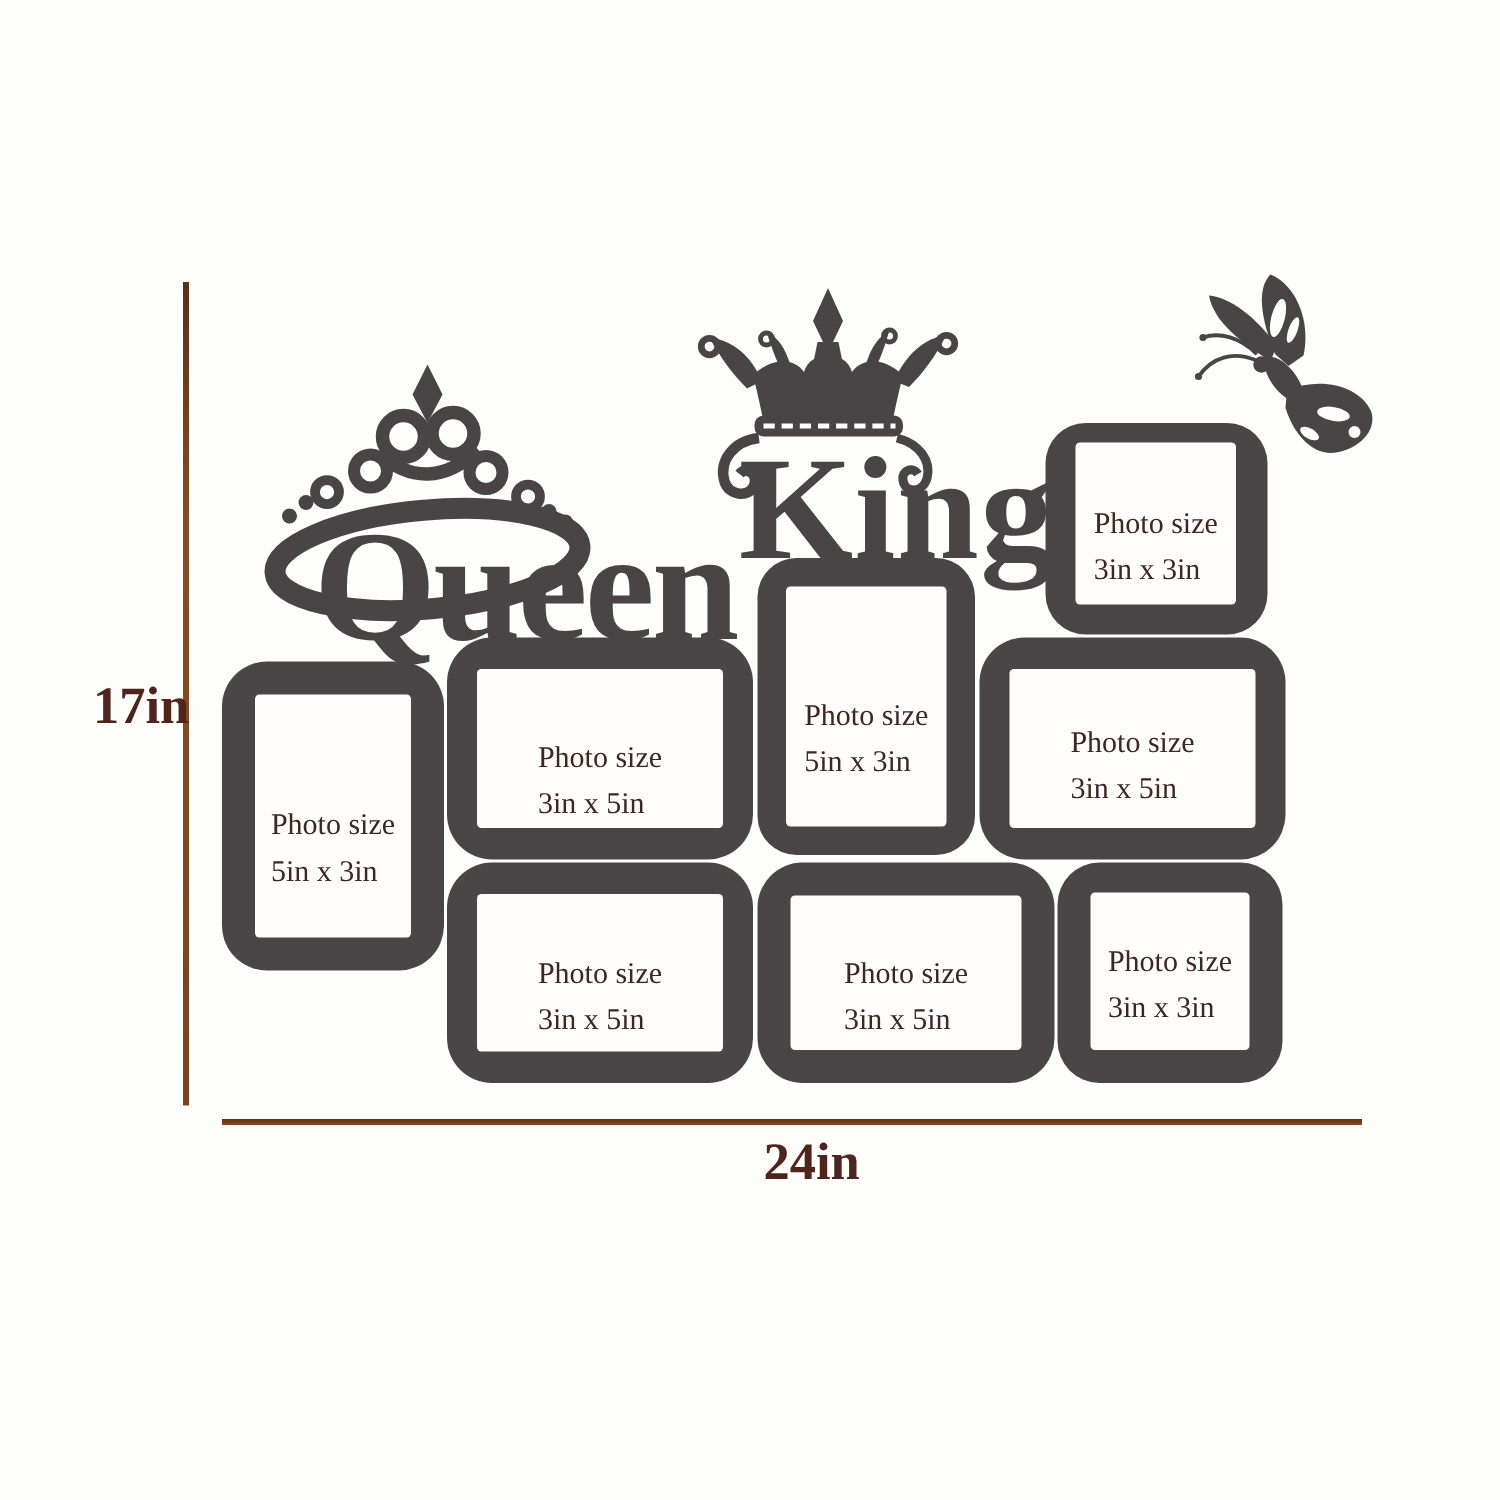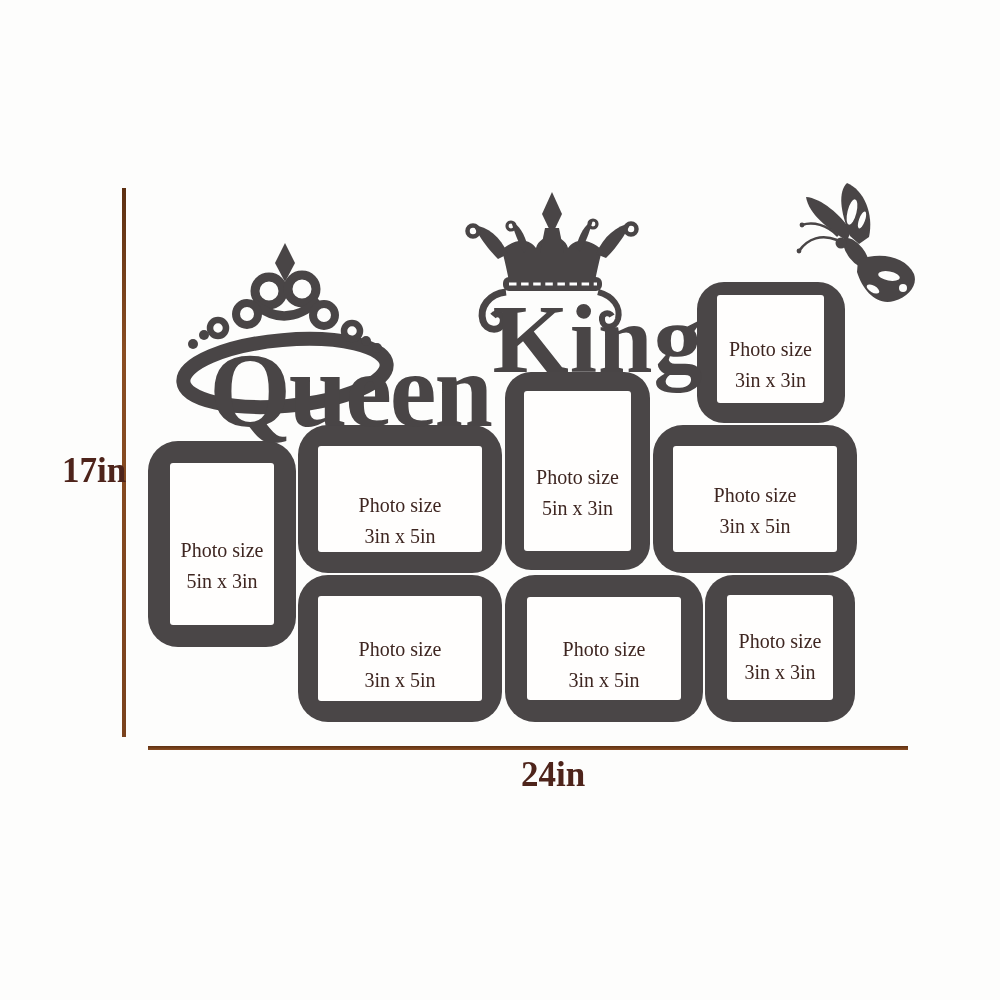--- a/index.html
+++ b/index.html
@@ -9,21 +9,20 @@
   }
   .canvas{position:relative;width:1000px;height:1000px;background:#fdfdfc;overflow:hidden;}
 
   
   .frame{
     position:absolute;background:#4a4647;border-radius:30px;box-sizing:border-box;
   }
   .window{
     width:100%;height:100%;background:#fffefd;border-radius:3px;
     display:flex;flex-direction:column;align-items:center;justify-content:center;
-    text-align:center;
   }
   .label{color:#3e2621;font-size:20px;line-height:31px;white-space:nowrap;}
   .ty22 .label-block{transform:translateY(22px);}
   .ty16 .label-block{transform:translateY(16px);}
   .ty12 .label-block{transform:translateY(12px);}
   .ty10 .label-block{transform:translateY(9px);}
 
   .fA{left:148px;top:441px;width:148px;height:206px;padding:22px;}
   .fB{left:298px;top:425px;width:204px;height:148px;padding:21px 20px;}
   .fC{left:505px;top:372px;width:145px;height:198px;padding:19px;border-radius:26px;}
@@ -33,21 +32,21 @@
   .fG{left:505px;top:575px;width:198px;height:147px;padding:22px;}
   .fH{left:705px;top:575px;width:150px;height:147px;padding:20px 22px 22px;border-radius:28px;}
 
   
   .dim-line-v{position:absolute;left:122px;top:188px;width:4px;height:549px;
     background:linear-gradient(180deg,#5d3012,#8a4d22 30%,#7a421d);}
   .dim-line-h{position:absolute;left:148px;top:746px;width:760px;height:4px;
     background:linear-gradient(180deg,#5d3012,#8a4d22);}
   .dim-label{position:absolute;color:#4e241b;font-size:35px;font-weight:bold;}
   .dim-h17{left:62px;top:451px;}
-  .dim-w24{left:509px;top:755px;margin-left:12px;}
+  .dim-w24{left:509px;top:755px;}
 
   
   .deco{position:absolute;left:0;top:0;pointer-events:none;}
   .deco-word{font-family:"Liberation Serif", serif;font-weight:bold;fill:#494546;}
 </style>
 </head>
 <body>
 
 <div class="canvas">
 

